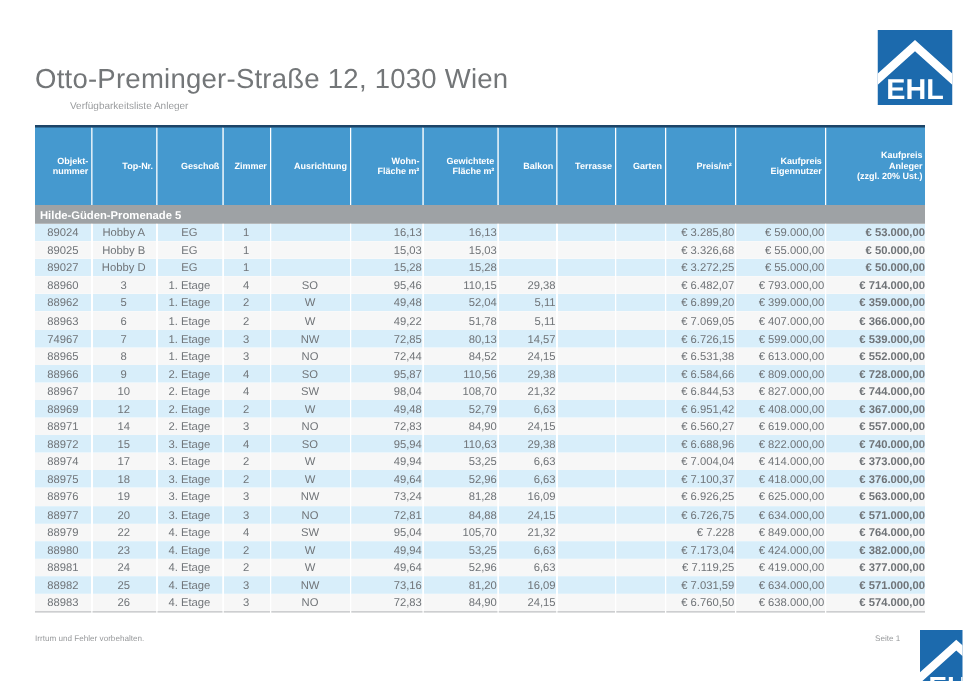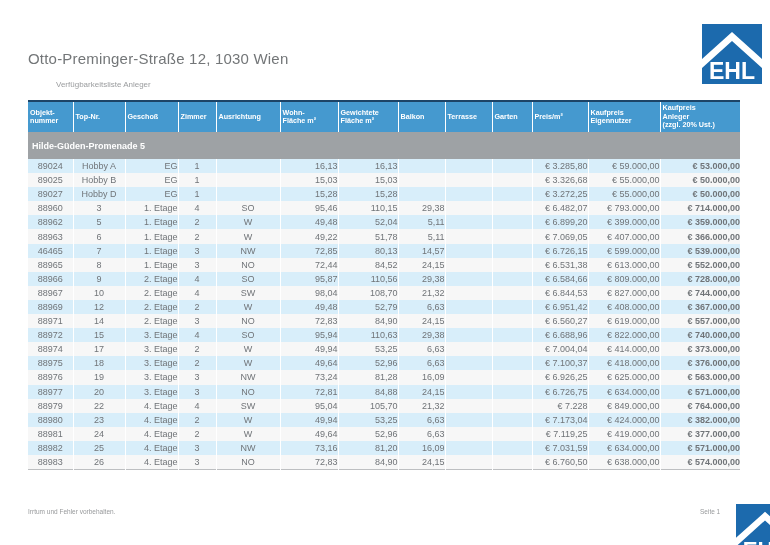--- a/index.html
+++ b/index.html
@@ -5,60 +5,60 @@
   html,body{margin:0;padding:0;}
   .page{
     position:relative;
     width:770px;height:545px;
     background:#ffffff;
     overflow:hidden;
     font-family:"Liberation Sans",sans-serif;
   }
   .page-title{
     position:absolute;left:28px;top:50px;
-    font-size:15px;font-weight:400;color:#737678;letter-spacing:.2px;
+    font-size:22px;font-weight:400;color:#737678;letter-spacing:.2px;
   }
   .page-subtitle{
     position:absolute;left:28px;top:80px;
     font-size:8px;color:#9a9c9e;margin-left:28px;
   }
   .logo{position:absolute;display:block;}
   .logo-top{left:702px;top:24px;width:60px;height:60px;}
   .logo-bottom{left:736px;top:504px;width:58px;height:58px;}
   table.avail{
     position:absolute;left:28px;top:100px;width:712px;
     border-collapse:collapse;table-layout:fixed;
     border-top:2px solid #1d4467;
     border-bottom:1px solid #bdbfc1;
   }
   table.avail th{
     background:#4599cf;color:#ffffff;
     font-size:7.2px;font-weight:bold;line-height:1.18;
-    text-align:left;vertical-align:middle;
-    height:30px;padding:0 2px;
+    text-align:right;vertical-align:middle;
+    height:30px;padding:16px 2px;
     border-right:1px solid #ffffff;
     white-space:pre-line;
   }
   table.avail th:last-child{border-right:none;}
   tr.section-row td{
     background:#9ea2a5;color:#ffffff;
     font-size:9px;font-weight:bold;
-    height:27px;padding:0 0 0 4px;text-align:left;
+    height:15px;padding:0 0 0 4px;text-align:left;
   }
   table.avail tbody td{
     font-size:9px;color:#707478;
     height:14.1px;padding:0;
     border-right:1px solid #ffffff;
     overflow:hidden;white-space:nowrap;
   }
   table.avail tbody td:last-child{border-right:none;font-weight:bold;}
   tbody tr:nth-child(odd) td{background:#d8eefa;}
   tbody tr:nth-child(even) td{background:#f7f7f7;}
   td.col-c{text-align:center;}
-  td.col-l{text-align:right;padding-left:5px;}
+  td.col-l{text-align:center;padding-left:5px;}
   td.col-r{text-align:right;padding-right:6px;}
   .footer-disclaimer{
     position:absolute;left:28px;top:508px;
     font-size:6.5px;color:#97999b;
   }
   .footer-page{
     position:absolute;left:700px;top:508px;width:60px;
     font-size:6.5px;color:#97999b;text-align:left;
   }
 </style>
@@ -203,21 +203,21 @@
           <td class="col-r">49,22</td>
           <td class="col-r">51,78</td>
           <td class="col-r">5,11</td>
           <td class="col-r"></td>
           <td class="col-r"></td>
           <td class="col-r">€ 7.069,05</td>
           <td class="col-r">€ 407.000,00</td>
           <td class="col-r">€ 366.000,00</td>
         </tr>
         <tr>
-          <td class="col-c">46465</td>
+          <td class="col-c">74967</td>
           <td class="col-c">7</td>
           <td class="col-l">1. Etage</td>
           <td class="col-c">3</td>
           <td class="col-c">NW</td>
           <td class="col-r">72,85</td>
           <td class="col-r">80,13</td>
           <td class="col-r">14,57</td>
           <td class="col-r"></td>
           <td class="col-r"></td>
           <td class="col-r">€ 6.726,15</td>

